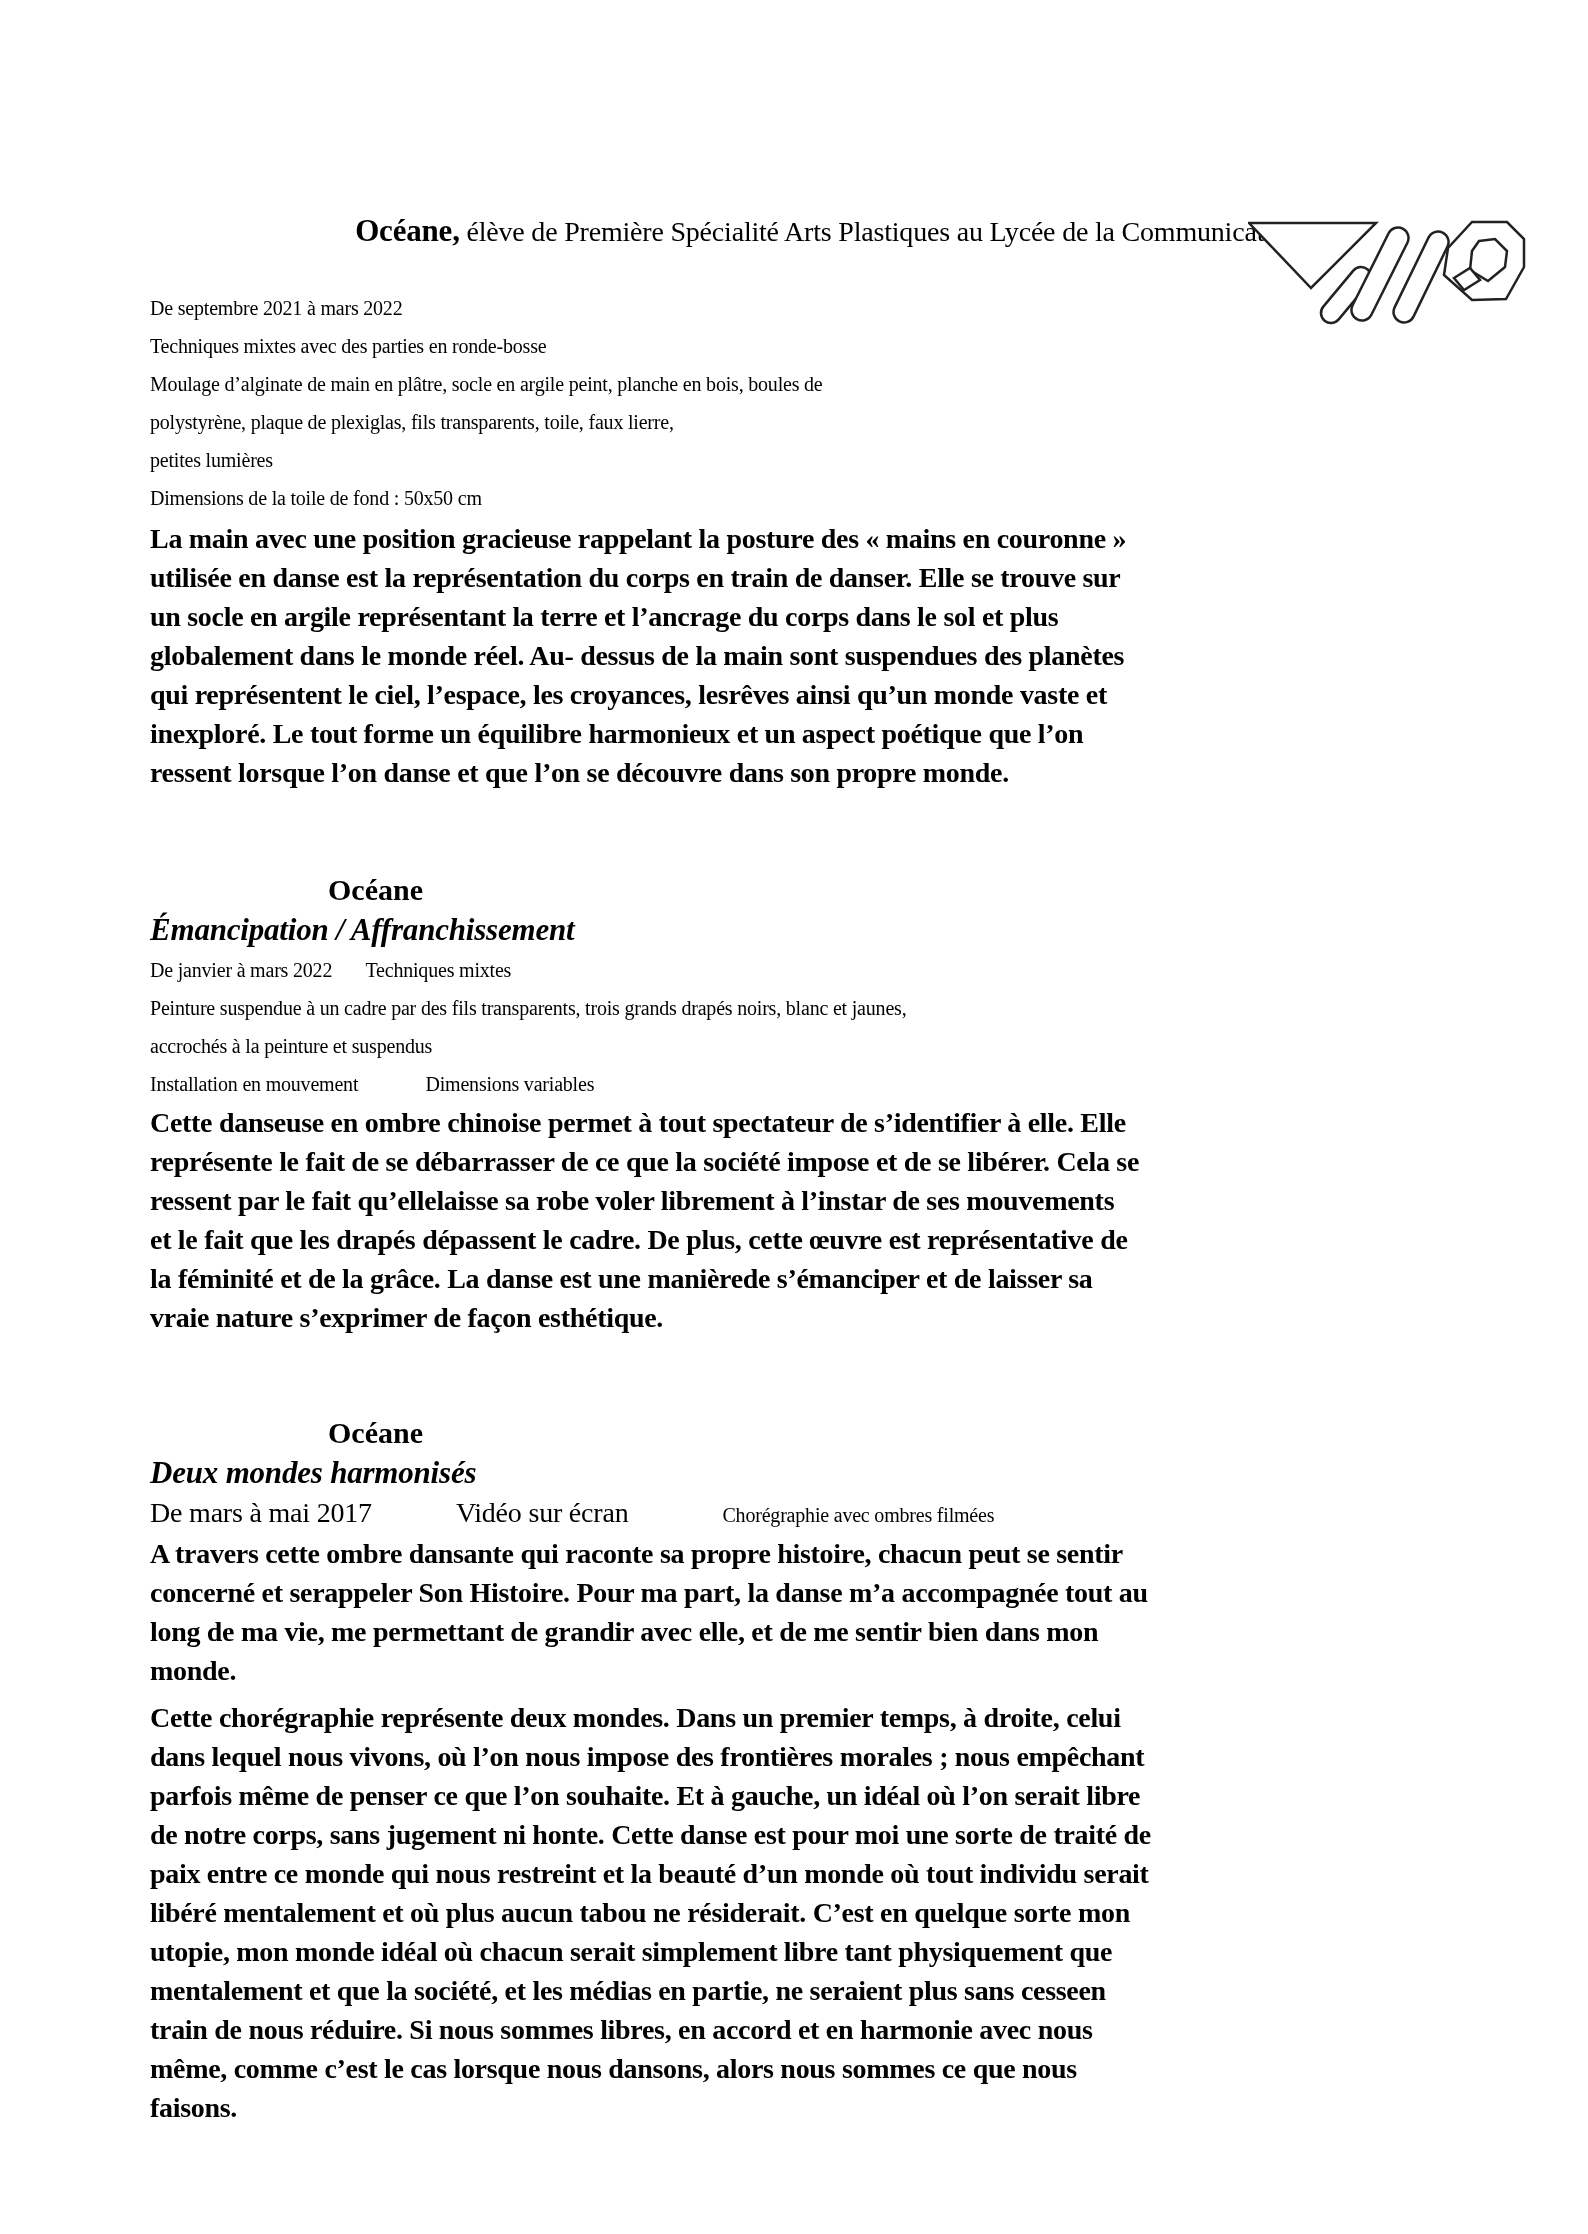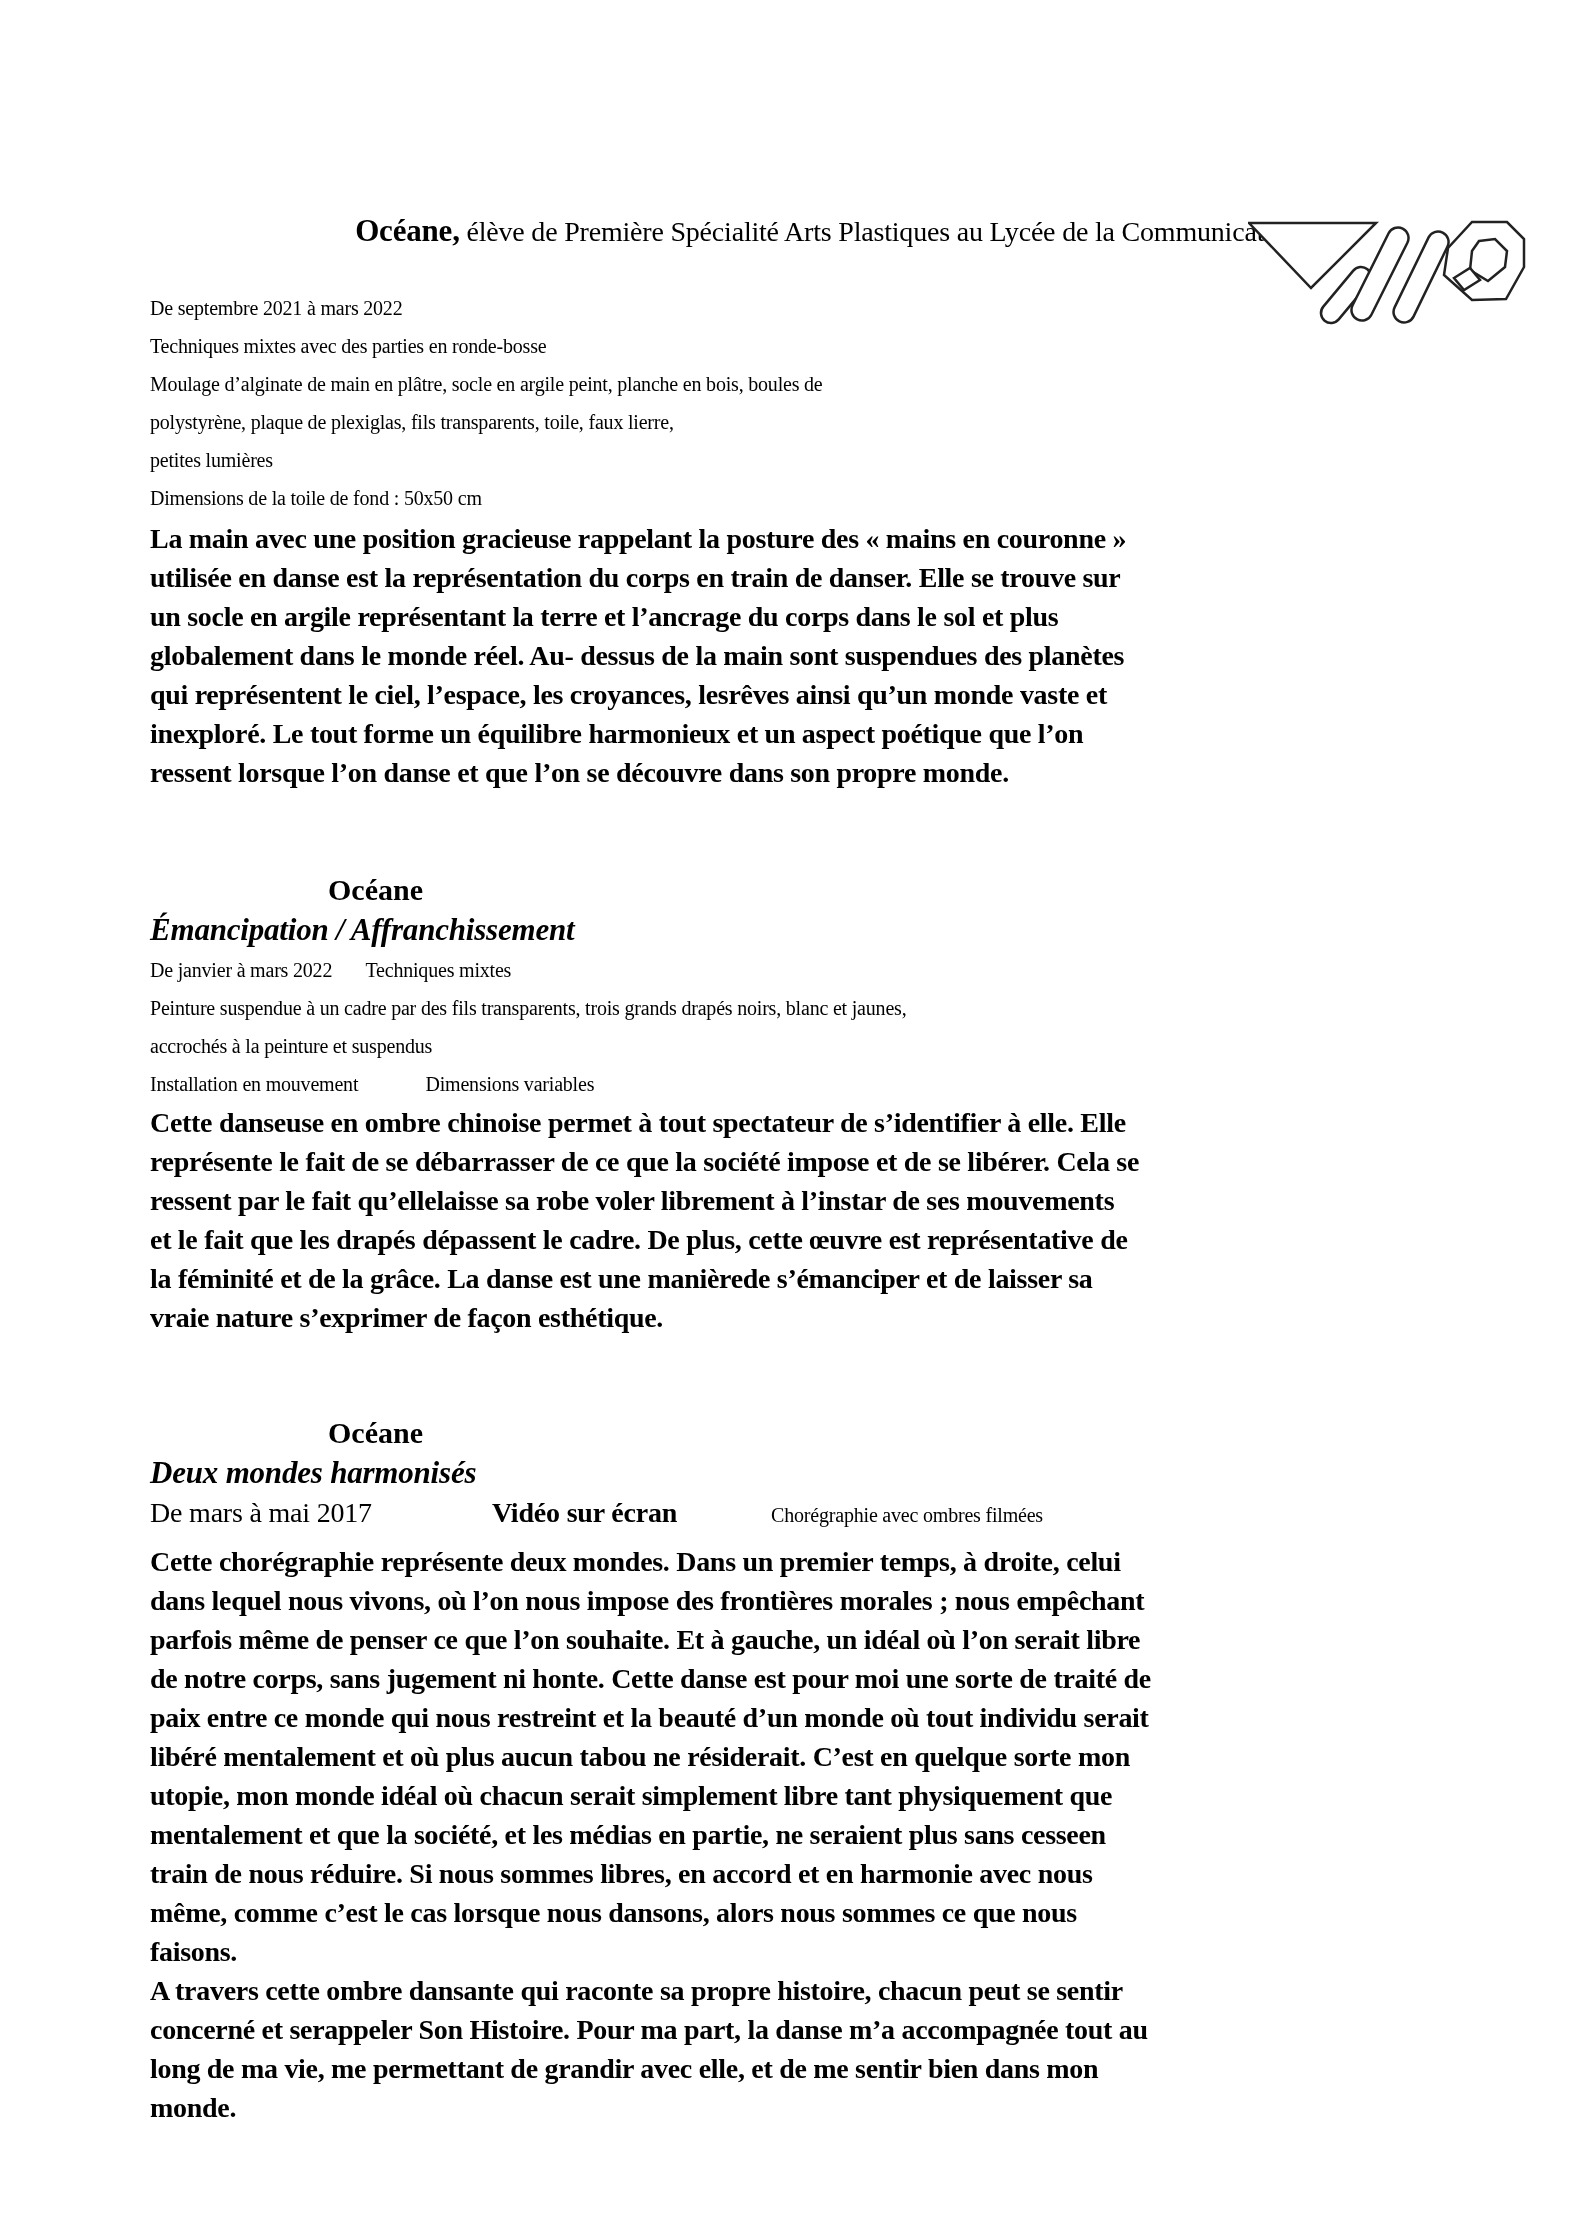--- a/index.html
+++ b/index.html
@@ -44,21 +44,21 @@
     font-weight:bold;
     font-size:28px;line-height:39px;
     letter-spacing:-0.3px;
     white-space:pre-wrap;
   }
   .s1-para{margin-top:2px;}
   .author-2{margin-top:79px;}
   .author-3{margin-top:77px;}
   .s3-para{margin-top:8px;}
   .meta-row{font-size:28px;line-height:38px;letter-spacing:-0.2px;}
-  .meta-col-medium{display:inline-block;margin-left:120px;font-weight:bold;}
+  .meta-col-medium{display:inline-block;margin-left:84px;}
   .meta-col-note{display:inline-block;margin-left:94px;font-size:20px;text-align:right;}
   .music-work{font-style:italic;}
   .logo{
     position:absolute;
     left:1248px;top:220px;
     width:278px;height:155px;
   }
 </style>
 </head>
 <body>
@@ -111,30 +111,30 @@
 la féminité et de la grâce. La danse est une manièrede s’émanciper et de laisser sa
 vraie nature s’exprimer de façon esthétique.</div>
   </div>
 
   <div>
     <div class="author-line author-3">Océane</div>
     <div class="work-title">Deux mondes harmonisés</div>
     <div class="meta-row">
       <span>De mars à mai 2017</span><span class="meta-col-medium">Vidéo sur écran</span><span class="meta-col-note">Chorégraphie avec ombres filmées</span>
     </div>
+    <div class="para-block pre">A travers cette ombre dansante qui raconte sa propre histoire, chacun peut se sentir
+concerné et serappeler Son Histoire. Pour ma part, la danse m’a accompagnée tout au
+long de ma vie, me permettant de grandir avec elle, et de me sentir bien dans mon
+monde.</div>
     <div class="para-block pre s3-para">Cette chorégraphie représente deux mondes. Dans un premier temps, à droite, celui
 dans lequel nous vivons, où l’on nous impose des frontières morales ; nous empêchant
 parfois même de penser ce que l’on souhaite. Et à gauche, un idéal où l’on serait libre
 de notre corps, sans jugement ni honte. Cette danse est pour moi une sorte de traité de
 paix entre ce monde qui nous restreint et la beauté d’un monde où tout individu serait
 libéré mentalement et où plus aucun tabou ne résiderait. C’est en quelque sorte mon
 utopie, mon monde idéal où chacun serait simplement libre tant physiquement que
 mentalement et que la société, et les médias en partie, ne seraient plus sans cesseen
 train de nous réduire. Si nous sommes libres, en accord et en harmonie avec nous
 même, comme c’est le cas lorsque nous dansons, alors nous sommes ce que nous
 faisons.</div>
-    <div class="para-block pre">A travers cette ombre dansante qui raconte sa propre histoire, chacun peut se sentir
-concerné et serappeler Son Histoire. Pour ma part, la danse m’a accompagnée tout au
-long de ma vie, me permettant de grandir avec elle, et de me sentir bien dans mon
-monde.</div>
   </div>
 
 </div>
 
 </body></html>

